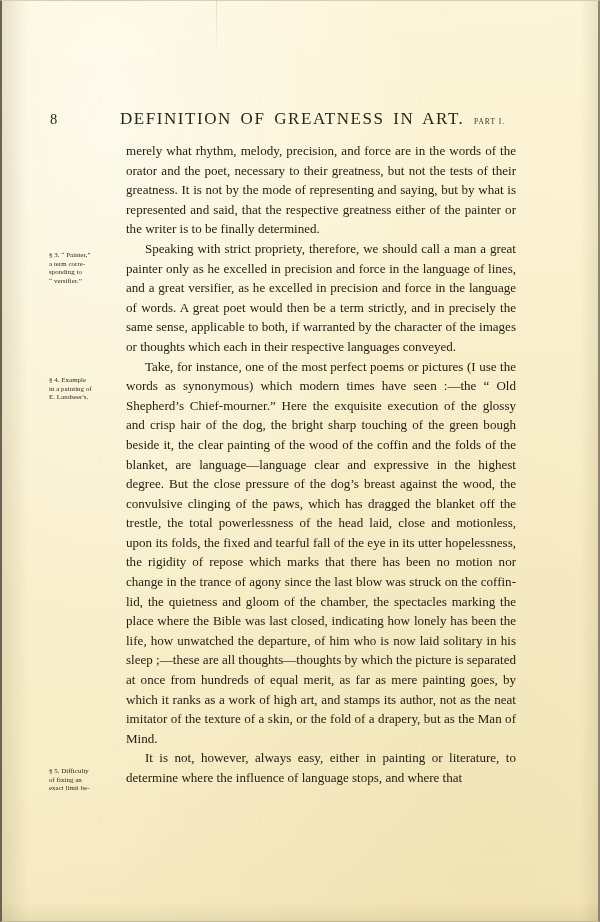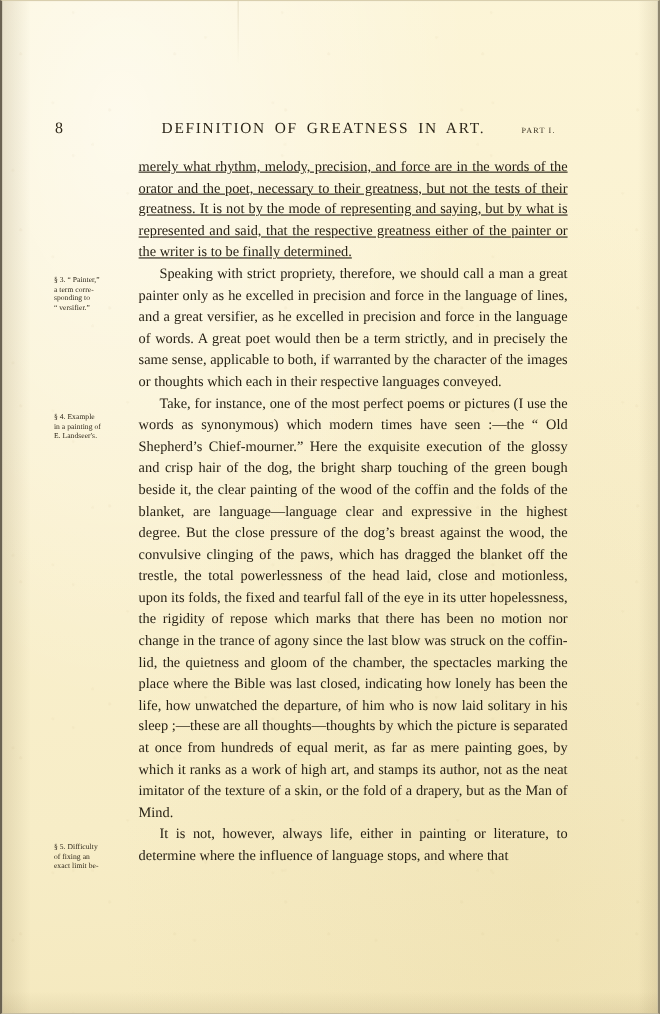--- a/index.html
+++ b/index.html
@@ -71,22 +71,21 @@
 
   .folio {
     width: 76px;
     font-size: 14.5px;
     letter-spacing: 0.2px;
     color: #2f2819;
   }
 
   .head-title {
     flex: 1;
-    text-align: center;
-    font-size: 14px;
+    font-size: 17px;
     letter-spacing: 1.55px;
     word-spacing: 3px;
     text-transform: uppercase;
     color: #2b2518;
     transform: translateX(-6px);
   }
 
   .part-label {
     width: 76px;
     font-size: 7.4px;
@@ -111,21 +110,20 @@
 
   .text-column p {
     margin: 0;
     text-indent: 1.45em;
     -webkit-hyphens: none;
     hyphens: none;
   }
 
   .text-column p.no-indent {
     text-indent: 0;
-    text-decoration: underline;
   }
 
   
   .text-column p { text-align-last: left; }
 
   
   .side-note {
     position: absolute;
     left: 47px;
     width: 72px;
@@ -196,16 +194,16 @@
   <div class="side-note" style="top:766px;">
     <div class="sec">§ 5. Difficulty</div>
     <div>of fixing an</div>
     <div>exact limit be-</div>
   </div>
 
   <div class="text-column">
     <p class="no-indent">merely what rhythm, melody, precision, and force are in the words of the orator and the poet, necessary to their greatness, but not the tests of their greatness.   It is not by the mode of representing and saying, but by what is represented and said, that the respective greatness either of the painter or the writer is to be finally determined.</p>
     <p>Speaking with strict propriety, therefore, we should call a man a great painter only as he excelled in precision and force in the language of lines, and a great versifier, as he excelled in precision and force in the language of words.   A great poet would then be a term strictly, and in precisely the same sense, applicable to both, if warranted by the character of the images or thoughts which each in their respective languages conveyed.</p>
     <p>Take, for instance, one of the most perfect poems or pictures (I use the words as synonymous) which modern times have seen :—the “ Old Shepherd’s Chief-mourner.”   Here the exquisite execution of the glossy and crisp hair of the dog, the bright sharp touching of the green bough beside it, the clear painting of the wood of the coffin and the folds of the blanket, are language—language clear and expressive in the highest degree.   But the close pressure of the dog’s breast against the wood, the convulsive clinging of the paws, which has dragged the blanket off the trestle, the total powerlessness of the head laid, close and motionless, upon its folds, the fixed and tearful fall of the eye in its utter hopelessness, the rigidity of repose which marks that there has been no motion nor change in the trance of agony since the last blow was struck on the coffin-lid, the quietness and gloom of the chamber, the spectacles marking the place where the Bible was last closed, indicating how lonely has been the life, how unwatched the departure, of him who is now laid solitary in his sleep ;—these are all thoughts—thoughts by which the picture is separated at once from hundreds of equal merit, as far as mere painting goes, by which it ranks as a work of high art, and stamps its author, not as the neat imitator of the texture of a skin, or the fold of a drapery, but as the Man of Mind.</p>
-    <p>It is not, however, always life, either in painting or literature, to determine where the influence of language stops, and where that</p>
+    <p>It is not, however, always easy, either in painting or literature, to determine where the influence of language stops, and where that</p>
   </div>
 
 </div>
 
 </body></html>

